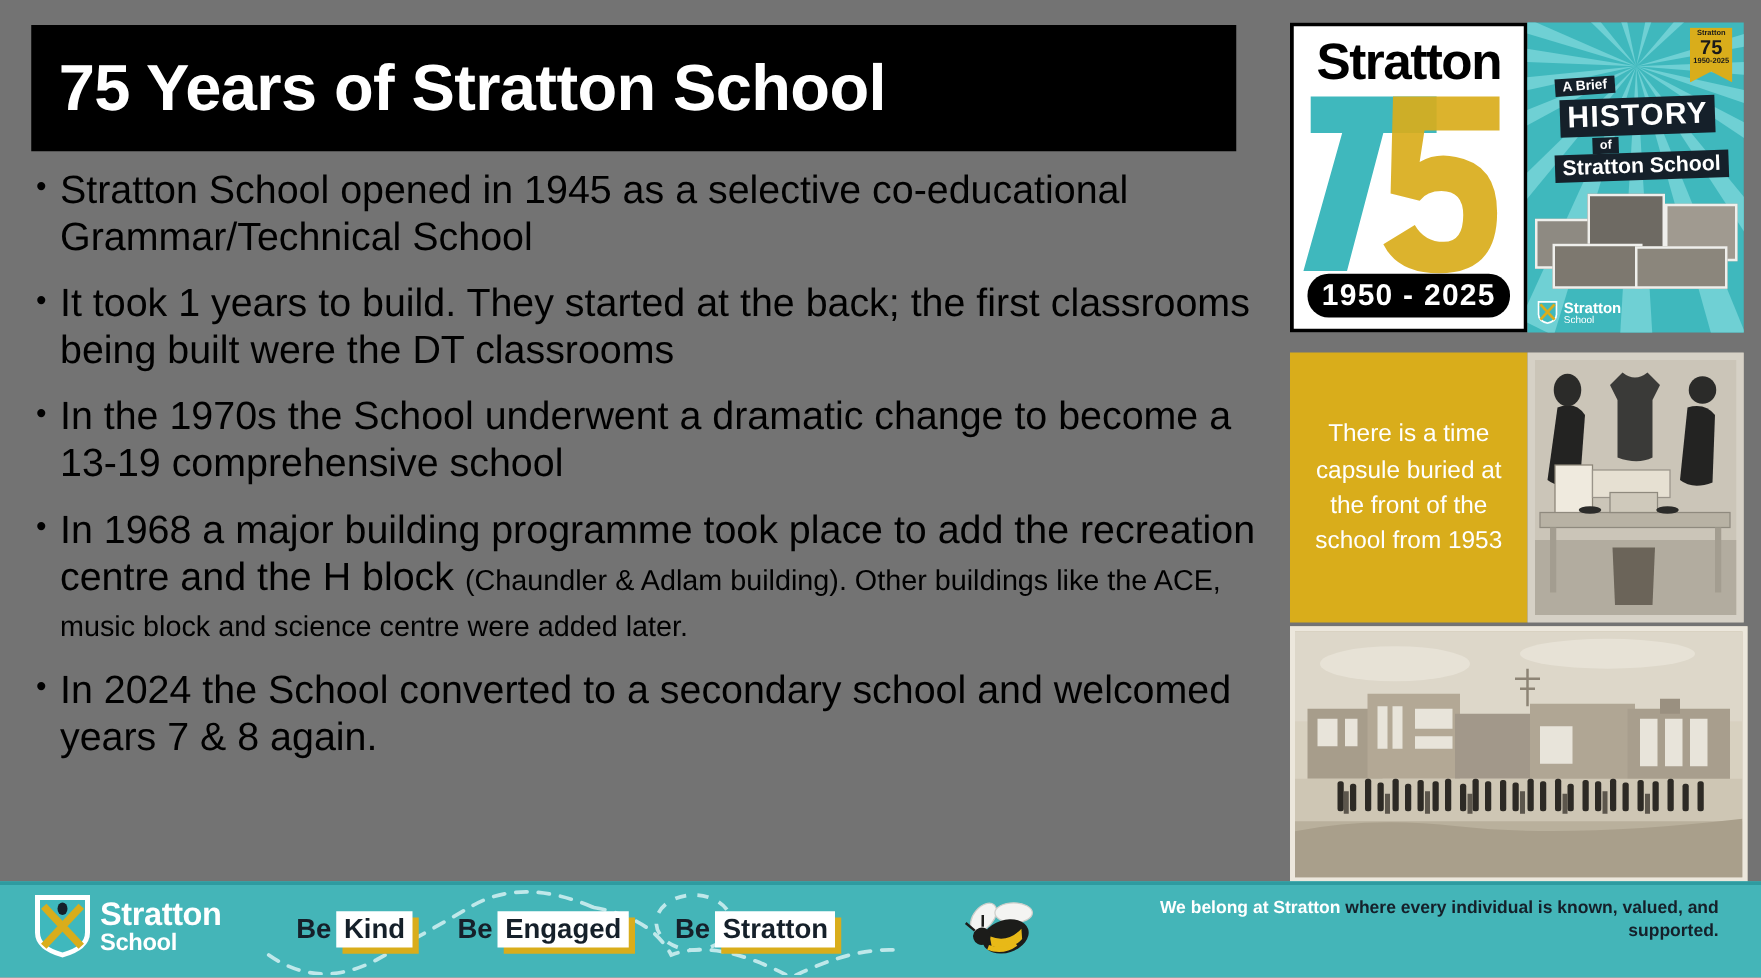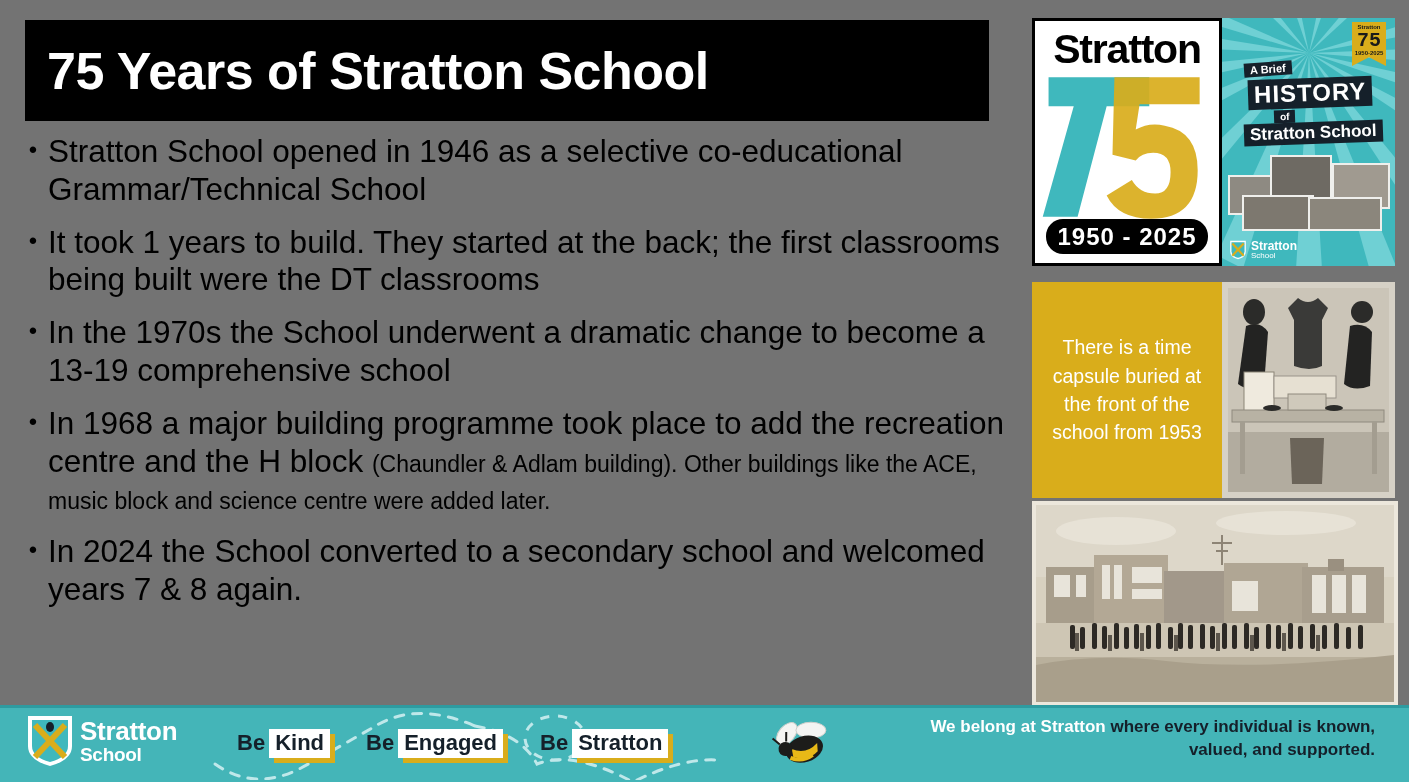--- a/index.html
+++ b/index.html
@@ -71,21 +71,21 @@
   #bc-brief{left:22px;top:44px;font-size:11px;transform:rotate(-4deg);}
   #bc-history{left:26px;top:60px;font-size:24px;letter-spacing:1px;transform:rotate(-2deg);}
   #bc-of{left:52px;top:92px;font-size:10px;transform:rotate(-2deg);}
   #bc-stratton{left:22px;top:104px;font-size:17px;transform:rotate(-2deg);}
   #ribbon{
     position:absolute;right:9px;top:4px;width:34px;height:44px;background:#d9ad1b;
     clip-path:polygon(0 0,100% 0,100% 100%,50% 80%,0 100%);
     color:#1a1a1a;font-size:6px;font-weight:700;text-align:center;line-height:1.1;
     padding-top:2px;box-sizing:border-box;
   }
-  #ribbon .r-big{font-size:20px;display:block;line-height:.95;font-family:Liberation Mono, monospace;}
+  #ribbon .r-big{font-size:16px;display:block;line-height:.95;}
   #bc-collage{position:absolute;left:6px;top:135px;width:161px;height:75px;}
   .cphoto{position:absolute;background:#9a958c;border:2px solid #efefec;}
   #bc-logo{position:absolute;left:7px;bottom:6px;display:flex;align-items:center;gap:4px;}
   #bc-logo-txt{color:#fff;font-weight:700;font-size:12px;line-height:1.0;}
   #bc-logo-txt small{display:block;font-size:8px;font-weight:400;}
 
   
   #gold-box{
     width:190px;height:216px;background:#d9ad1b;color:#ffffff;
     display:flex;align-items:center;justify-content:center;text-align:center;
@@ -120,39 +120,39 @@
   .value-chip .hl{
     background:#ffffff;padding:1px 6px 2px 6px;
     box-shadow:5px 5px 0 0 #d9ad1b;display:inline-block;
   }
   #chip-kind{left:237px;}
   #chip-engaged{left:366px;}
   #chip-ambitious{left:540px;}
   #bee{position:absolute;left:765px;top:714px;width:72px;height:62px;}
   #motto{
     position:absolute;right:34px;top:716px;width:470px;text-align:right;
-    font-size:17px;font-weight:700;color:#15202a;line-height:1.35;
+    font-size:14px;font-weight:700;color:#15202a;line-height:1.35;
   }
   #motto .white{color:#ffffff;}
   .dash-path{position:absolute;left:205px;top:704px;width:600px;height:76px;}
 </style>
 </head>
 <body>
 
 <div id="slide">
 
   <div id="title-banner">
     <div id="title-text">75 Years of Stratton School</div>
   </div>
 
   <div id="bullets">
 
     <div class="bullet-row">
       <div class="bullet-dot">•</div>
-      <div class="bullet-body"><span>Stratton School opened in 1946 as a selective co-educational Grammar/Technical School</span></div>
+      <div class="bullet-body"><span>Stratton School opened in 1945 as a selective co-educational Grammar/Technical School</span></div>
     </div>
 
     <div class="bullet-row">
       <div class="bullet-dot">•</div>
       <div class="bullet-body"><span>It took 1 years to build. They started at the back; the first classrooms being built were the DT classrooms</span></div>
     </div>
 
     <div class="bullet-row">
       <div class="bullet-dot">•</div>
       <div class="bullet-body"><span>In the 1970s the School underwent a dramatic change to become a 13-19 comprehensive school</span></div>

